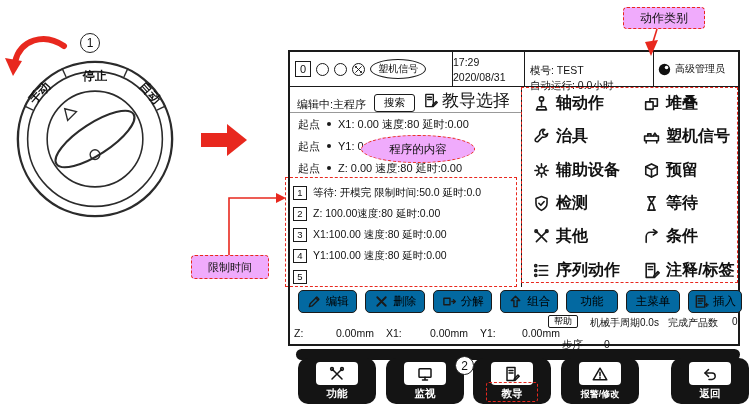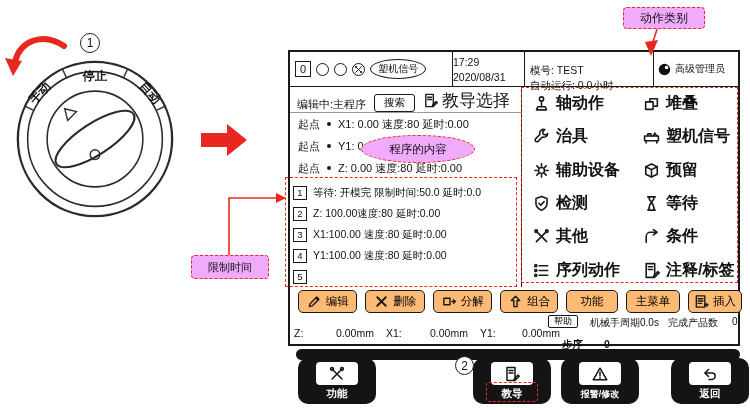--- a/index.html
+++ b/index.html
@@ -72,34 +72,34 @@
     justify-content:center; font-size:9.5px; flex:none; }
 
   .p-grid { position:absolute; left:231px; top:35px; width:221px; height:200px; border-left:1.6px solid #1a1a1a;
     display:grid; grid-template-columns:1fr 1fr; grid-auto-rows:33.3px; }
   .action-cell { display:flex; align-items:center; gap:6px; padding-left:11px; font-size:16px; font-weight:bold;
     cursor:pointer; white-space:nowrap; }
   .action-cell .icn { width:17px; height:17px; }
 
   .p-toolbar { position:absolute; left:0; top:237px; width:452px; height:25px; display:flex; align-items:center;
     gap:8px; padding-left:8px; }
-  .tb-btn { height:23px; border:1.6px solid #1a1a1a; border-radius:5px; background:#fdba74; display:flex;
+  .tb-btn { height:23px; border:1.6px solid #1a1a1a; border-radius:5px; background:#0369a1; display:flex;
     align-items:center; justify-content:center; gap:4px; font-size:11.5px; font-family:inherit; cursor:pointer; padding:0 4px; }
 
   .p-statusline { position:absolute; left:0; top:263px; width:452px; height:13px; font-size:10px; }
   .help-btn { position:absolute; left:258px; top:0; border:1px solid #1a1a1a; border-radius:2px; background:#fff;
     font-size:9px; padding:0 5px; height:13px; line-height:11px; font-family:inherit; cursor:pointer; }
   .cycle { position:absolute; left:300px; top:1px; }
   .prod-label { position:absolute; left:378px; top:1px; }
   .prod-value { position:absolute; left:442px; top:1px; }
 
   .p-coordline { position:absolute; left:0; top:275px; width:452px; height:12px; font-size:10.5px; }
   .p-coordline span { position:absolute; top:0; }
   .p-stepline { position:absolute; left:0; top:287px; width:452px; height:10px; font-size:10.5px; }
-  .p-stepline span { position:absolute; top:-1px;font-weight:bold; }
+  .p-stepline span { position:absolute; top:-1px; }
 
   .black-bar { position:absolute; left:296px; top:349px; width:444px; height:11px; background:#141414; border-radius:6px; }
   .key { position:absolute; top:358px; width:78px; height:46px; background:#141414; border-radius:10px; cursor:pointer; }
   .key-icon { position:absolute; left:50%; transform:translateX(-50%); top:4px; width:42px; height:23px; background:#fff;
     border-radius:4px; display:flex; align-items:center; justify-content:center; }
   .key-icon svg { width:16px; height:16px; stroke:#141414; stroke-width:1.5; fill:none; stroke-linecap:round; stroke-linejoin:round; }
   .key-label { position:absolute; left:0; right:0; bottom:3px; text-align:center; color:#fff; font-size:10.5px; font-weight:bold; }
   .key-small .key-label { font-size:9px; }
   .teach-label-box { position:absolute; left:486px; top:382px; width:52px; height:20px; border:1.6px dashed #e8281e;
     border-radius:3px; z-index:44; pointer-events:none; }
@@ -436,20 +436,29 @@
   <div class="key" style="left:298px">
     <span class="key-icon">
       <svg viewBox="0 0 16 16">
           <path d="M3 3l10 10M13 3L3 13"></path>
           <circle cx="3" cy="3" r="1.4"></circle>
           <circle cx="13" cy="3" r="1.4"></circle>
         </svg>
     </span>
     <span class="key-label">功能</span>
   </div>
+  <div class="key" style="left:386px">
+    <span class="key-icon">
+      <svg viewBox="0 0 16 16">
+          <rect x="2" y="2.8" width="12" height="8.4" rx="0.8"></rect>
+          <path d="M5.5 14h5M8 11.2V14"></path>
+        </svg>
+    </span>
+    <span class="key-label">监视</span>
+  </div>
   <div class="key" style="left:473px">
     <span class="key-icon">
       <svg viewBox="0 0 16 16">
           <path d="M3 1.5h8v13H3z"></path>
           <path d="M5 4.5h4M5 7h4"></path>
           <path d="M10.5 12.5L14 9l1.2 1.2-3.5 3.5-1.7.5z"></path>
         </svg>
     </span>
     <span class="key-label">教导</span>
   </div>

